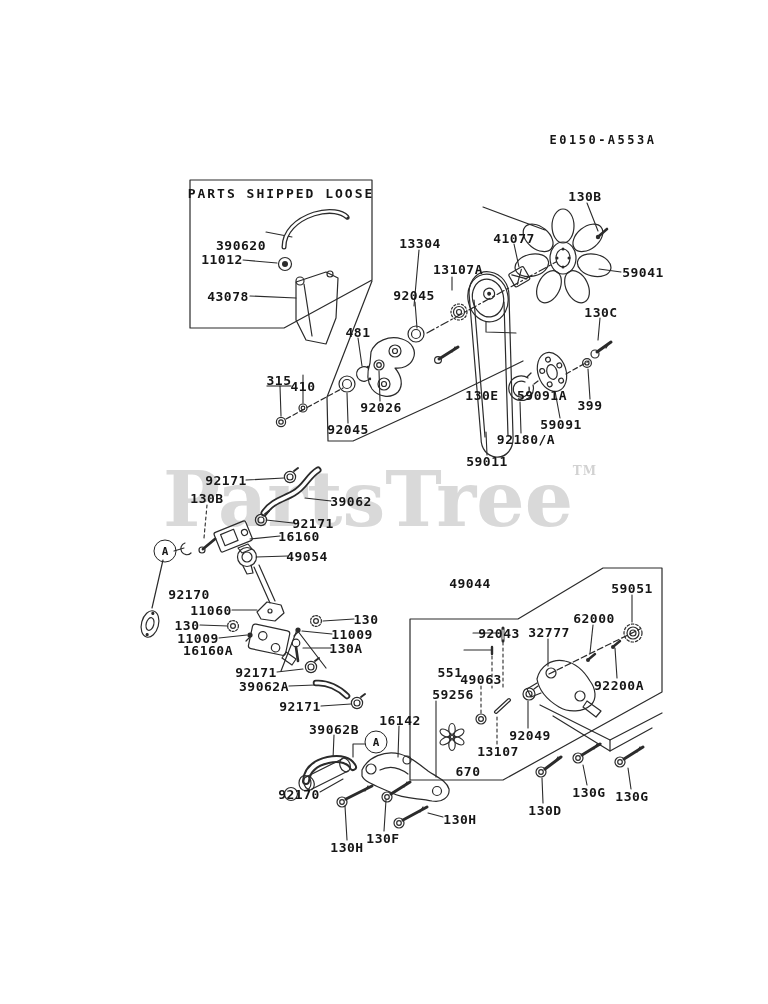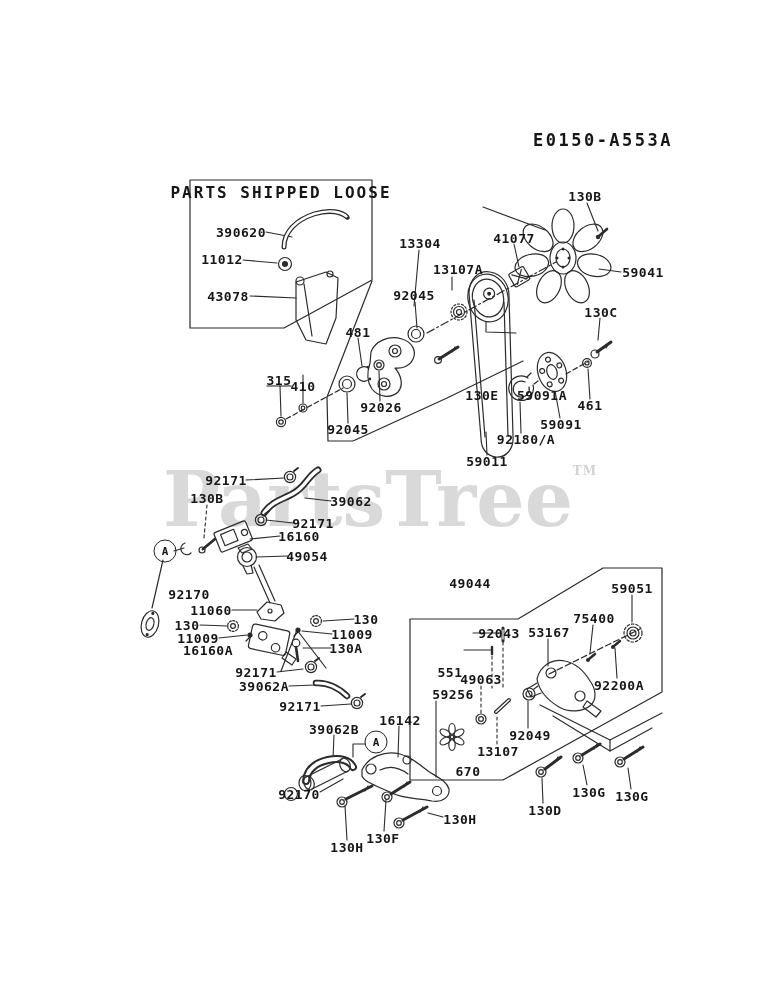--- a/index.html
+++ b/index.html
@@ -1,23 +1,23 @@
 <!DOCTYPE html>
 <html><head>
 <meta charset="utf-8">
 <style>
   html,body{margin:0;padding:0;background:#fff;}
   .stage{position:relative;width:768px;height:1004px;background:#ffffff;overflow:hidden;
          font-family:"DejaVu Sans Mono",monospace;}
   .stage svg{position:absolute;left:0;top:0;}
   .lbl{position:absolute;transform:translate(-50%,-50%);font-weight:700;font-size:13px;
        letter-spacing:.5px;color:#161616;white-space:nowrap;line-height:1;}
-  .title{position:absolute;transform:translate(-50%,-50%);font-weight:700;font-size:17px;
+  .title{position:absolute;transform:translate(-50%,-50%);font-weight:700;font-size:12px;
        letter-spacing:2.5px;color:#161616;white-space:nowrap;}
-  .box-title{font-size:16px;letter-spacing:2px;}
+  .box-title{font-size:13px;letter-spacing:2px;}
   .marker{position:absolute;width:21px;height:21px;border:1.6px solid #222;border-radius:50%;
        display:flex;align-items:center;justify-content:center;font-size:11px;font-weight:700;
        transform:translate(-50%,-50%);color:#161616;background:#fff0;}
   .watermark{position:absolute;left:368px;top:500px;transform:translate(-50%,-50%);
        font-family:"DejaVu Serif",serif;font-weight:700;font-size:76px;line-height:1;
        color:#d9d9d9;white-space:nowrap;}
   .wm-tm{position:absolute;right:-24px;top:3px;font-size:12px;letter-spacing:1px;color:#d2d2d2;}
 </style>
 </head>
 <body>
@@ -425,38 +425,38 @@
       <circle cx="620" cy="762" r="5"></circle>
         <circle cx="620" cy="762" r="2.3"></circle>
       <line x1="624" y1="759" x2="643" y2="747" stroke-width="3"></line>
       <line x1="637" y1="752" x2="640" y2="747"></line>
     </g>
   </svg>
 
   <div class="title" style="left:603px;top:140px;">E0150-A553A</div>
   <div class="lbl box-title" style="left:281px;top:193px;">PARTS SHIPPED LOOSE</div>
 
-  <div class="lbl" style="left:241px;top:232px;">390620</div>
+  <div class="lbl" style="left:241px;top:245px;">390620</div>
   <div class="lbl" style="left:222px;top:259px;">11012</div>
   <div class="lbl" style="left:228px;top:296px;">43078</div>
   <div class="lbl" style="left:420px;top:243px;">13304</div>
   <div class="lbl" style="left:458px;top:269px;">13107A</div>
   <div class="lbl" style="left:414px;top:295px;">92045</div>
   <div class="lbl" style="left:514px;top:238px;">41077</div>
   <div class="lbl" style="left:585px;top:196px;">130B</div>
   <div class="lbl" style="left:643px;top:272px;">59041</div>
   <div class="lbl" style="left:358px;top:332px;">481</div>
   <div class="lbl" style="left:303px;top:386px;">410</div>
   <div class="lbl" style="left:279px;top:380px;text-decoration:underline;">315</div>
   <div class="lbl" style="left:381px;top:407px;">92026</div>
   <div class="lbl" style="left:348px;top:429px;">92045</div>
   <div class="lbl" style="left:450px;top:395px;margin-left:32px;">130E</div>
   <div class="lbl" style="left:542px;top:354px;margin-top:41px;">59091A</div>
   <div class="lbl" style="left:601px;top:312px;">130C</div>
-  <div class="lbl" style="left:590px;top:405px;">461</div>
+  <div class="lbl" style="left:590px;top:405px;">399</div>
   <div class="lbl" style="left:561px;top:424px;">59091</div>
   <div class="lbl" style="left:526px;top:439px;">92180/A</div>
   <div class="lbl" style="left:487px;top:461px;">59011</div>
   <div class="lbl" style="left:226px;top:480px;">92171</div>
   <div class="lbl" style="left:207px;top:498px;">130B</div>
   <div class="lbl" style="left:351px;top:501px;">39062</div>
   <div class="lbl" style="left:313px;top:523px;">92171</div>
   <div class="lbl" style="left:299px;top:536px;">16160</div>
   <div class="lbl" style="left:307px;top:556px;">49054</div>
   <div class="lbl" style="left:189px;top:594px;">92170</div>
@@ -468,22 +468,22 @@
   <div class="lbl" style="left:352px;top:634px;">11009</div>
   <div class="lbl" style="left:346px;top:648px;">130A</div>
   <div class="lbl" style="left:256px;top:672px;">92171</div>
   <div class="lbl" style="left:264px;top:686px;">39062A</div>
   <div class="lbl" style="left:300px;top:706px;">92171</div>
   <div class="lbl" style="left:334px;top:729px;">39062B</div>
   <div class="lbl" style="left:400px;top:720px;">16142</div>
   <div class="lbl" style="left:299px;top:794px;">92170</div>
   <div class="lbl" style="left:470px;top:583px;">49044</div>
   <div class="lbl" style="left:632px;top:588px;">59051</div>
-  <div class="lbl" style="left:594px;top:618px;">75400</div>
-  <div class="lbl" style="left:549px;top:632px;">53167</div>
+  <div class="lbl" style="left:594px;top:618px;">62000</div>
+  <div class="lbl" style="left:549px;top:632px;">32777</div>
   <div class="lbl" style="left:451px;top:633px;margin-left:48px;">92043</div>
   <div class="lbl" style="left:450px;top:672px;">551</div>
   <div class="lbl" style="left:481px;top:679px;">49063</div>
   <div class="lbl" style="left:453px;top:694px;">59256</div>
   <div class="lbl" style="left:619px;top:685px;">92200A</div>
   <div class="lbl" style="left:530px;top:735px;">92049</div>
   <div class="lbl" style="left:498px;top:751px;">13107</div>
   <div class="lbl" style="left:468px;top:771px;">670</div>
   <div class="lbl" style="left:460px;top:819px;">130H</div>
   <div class="lbl" style="left:383px;top:838px;">130F</div>

